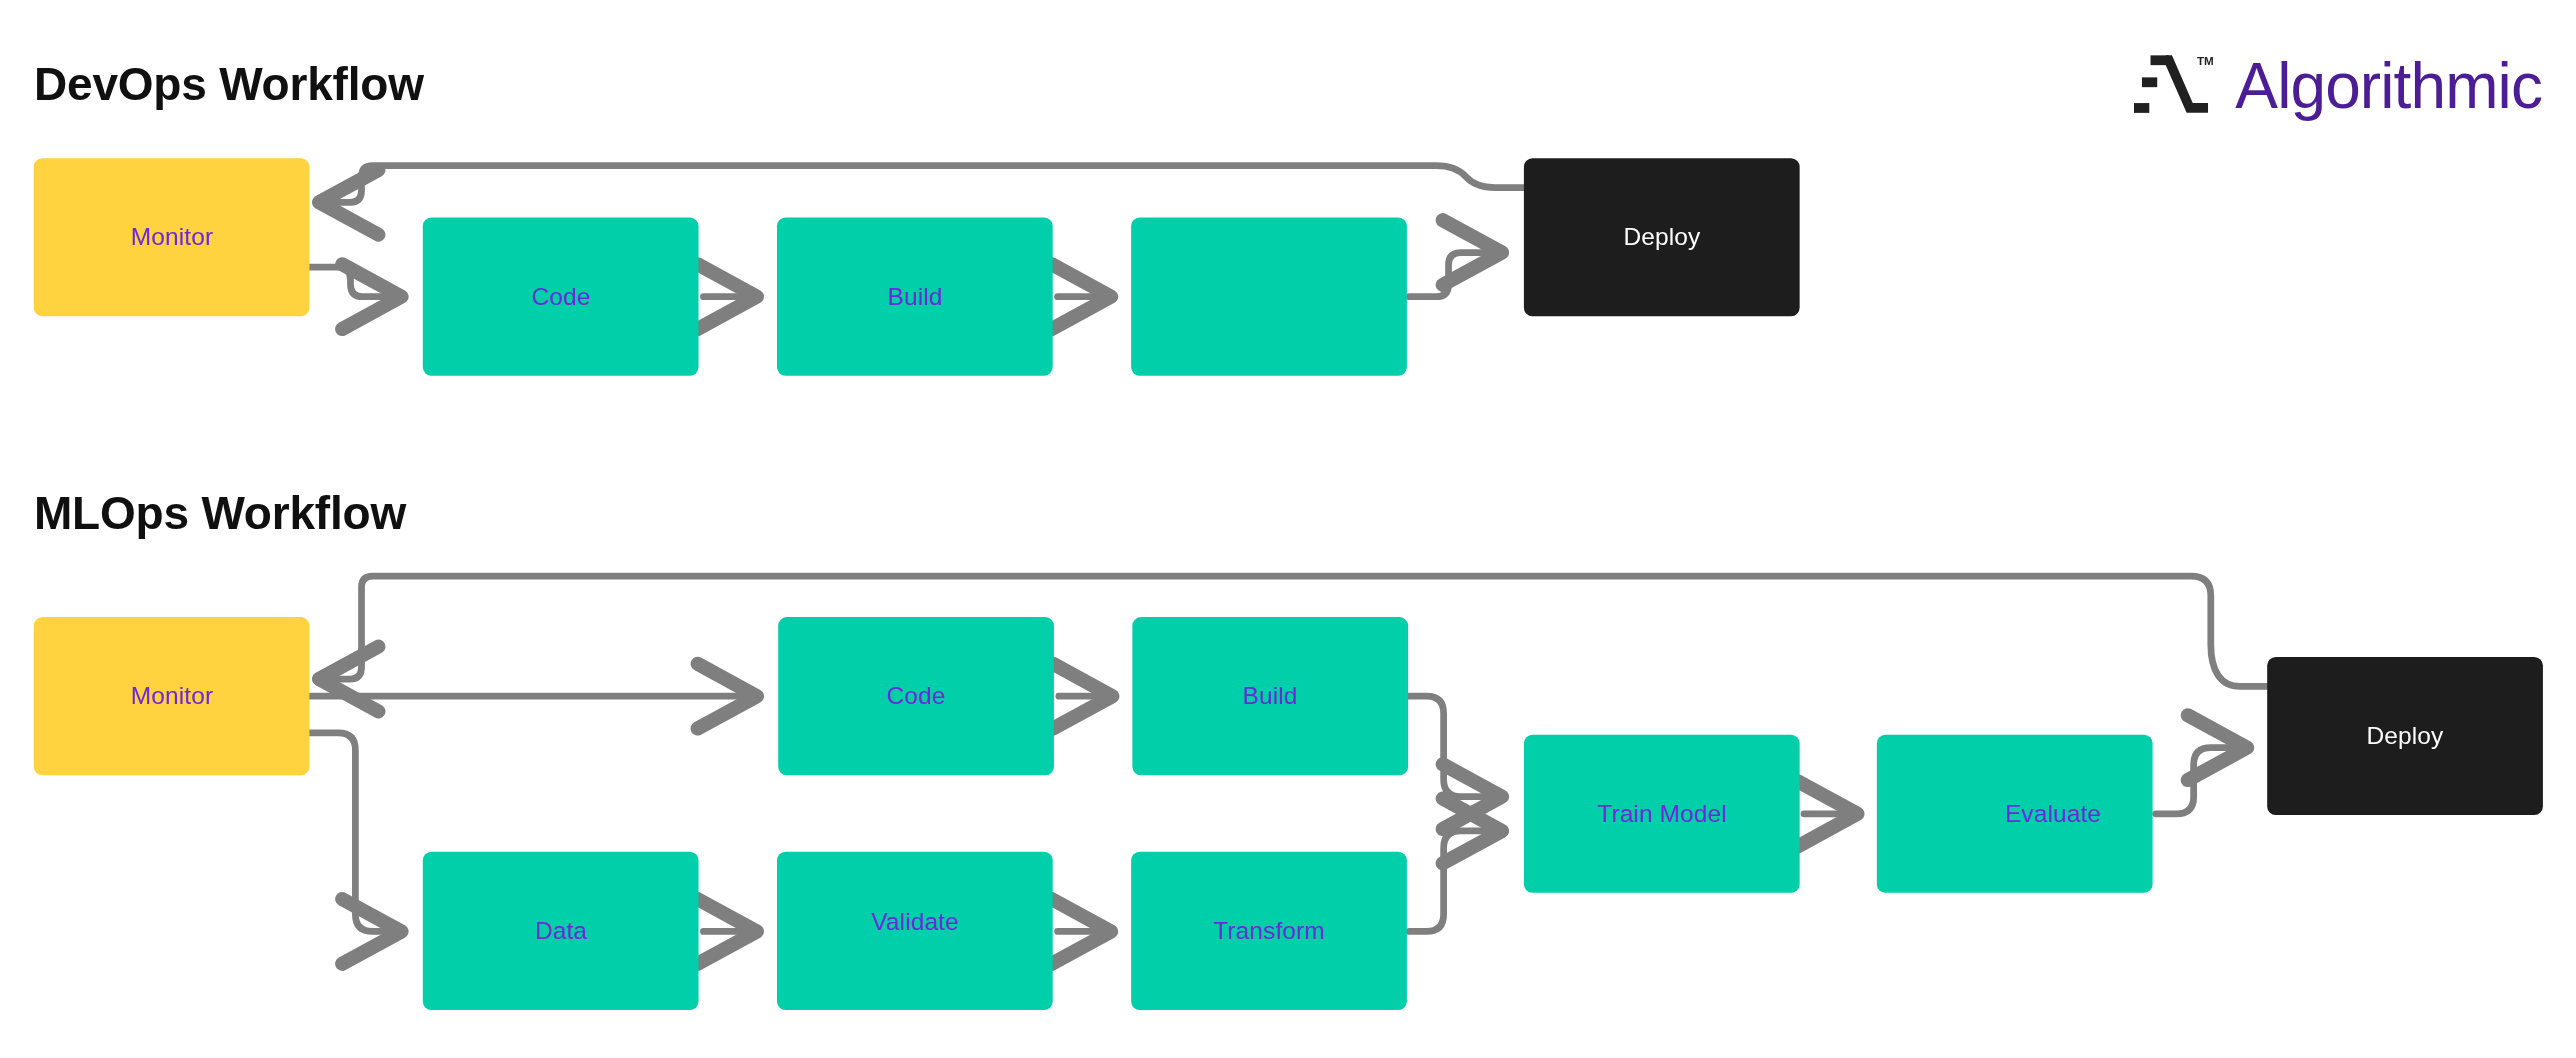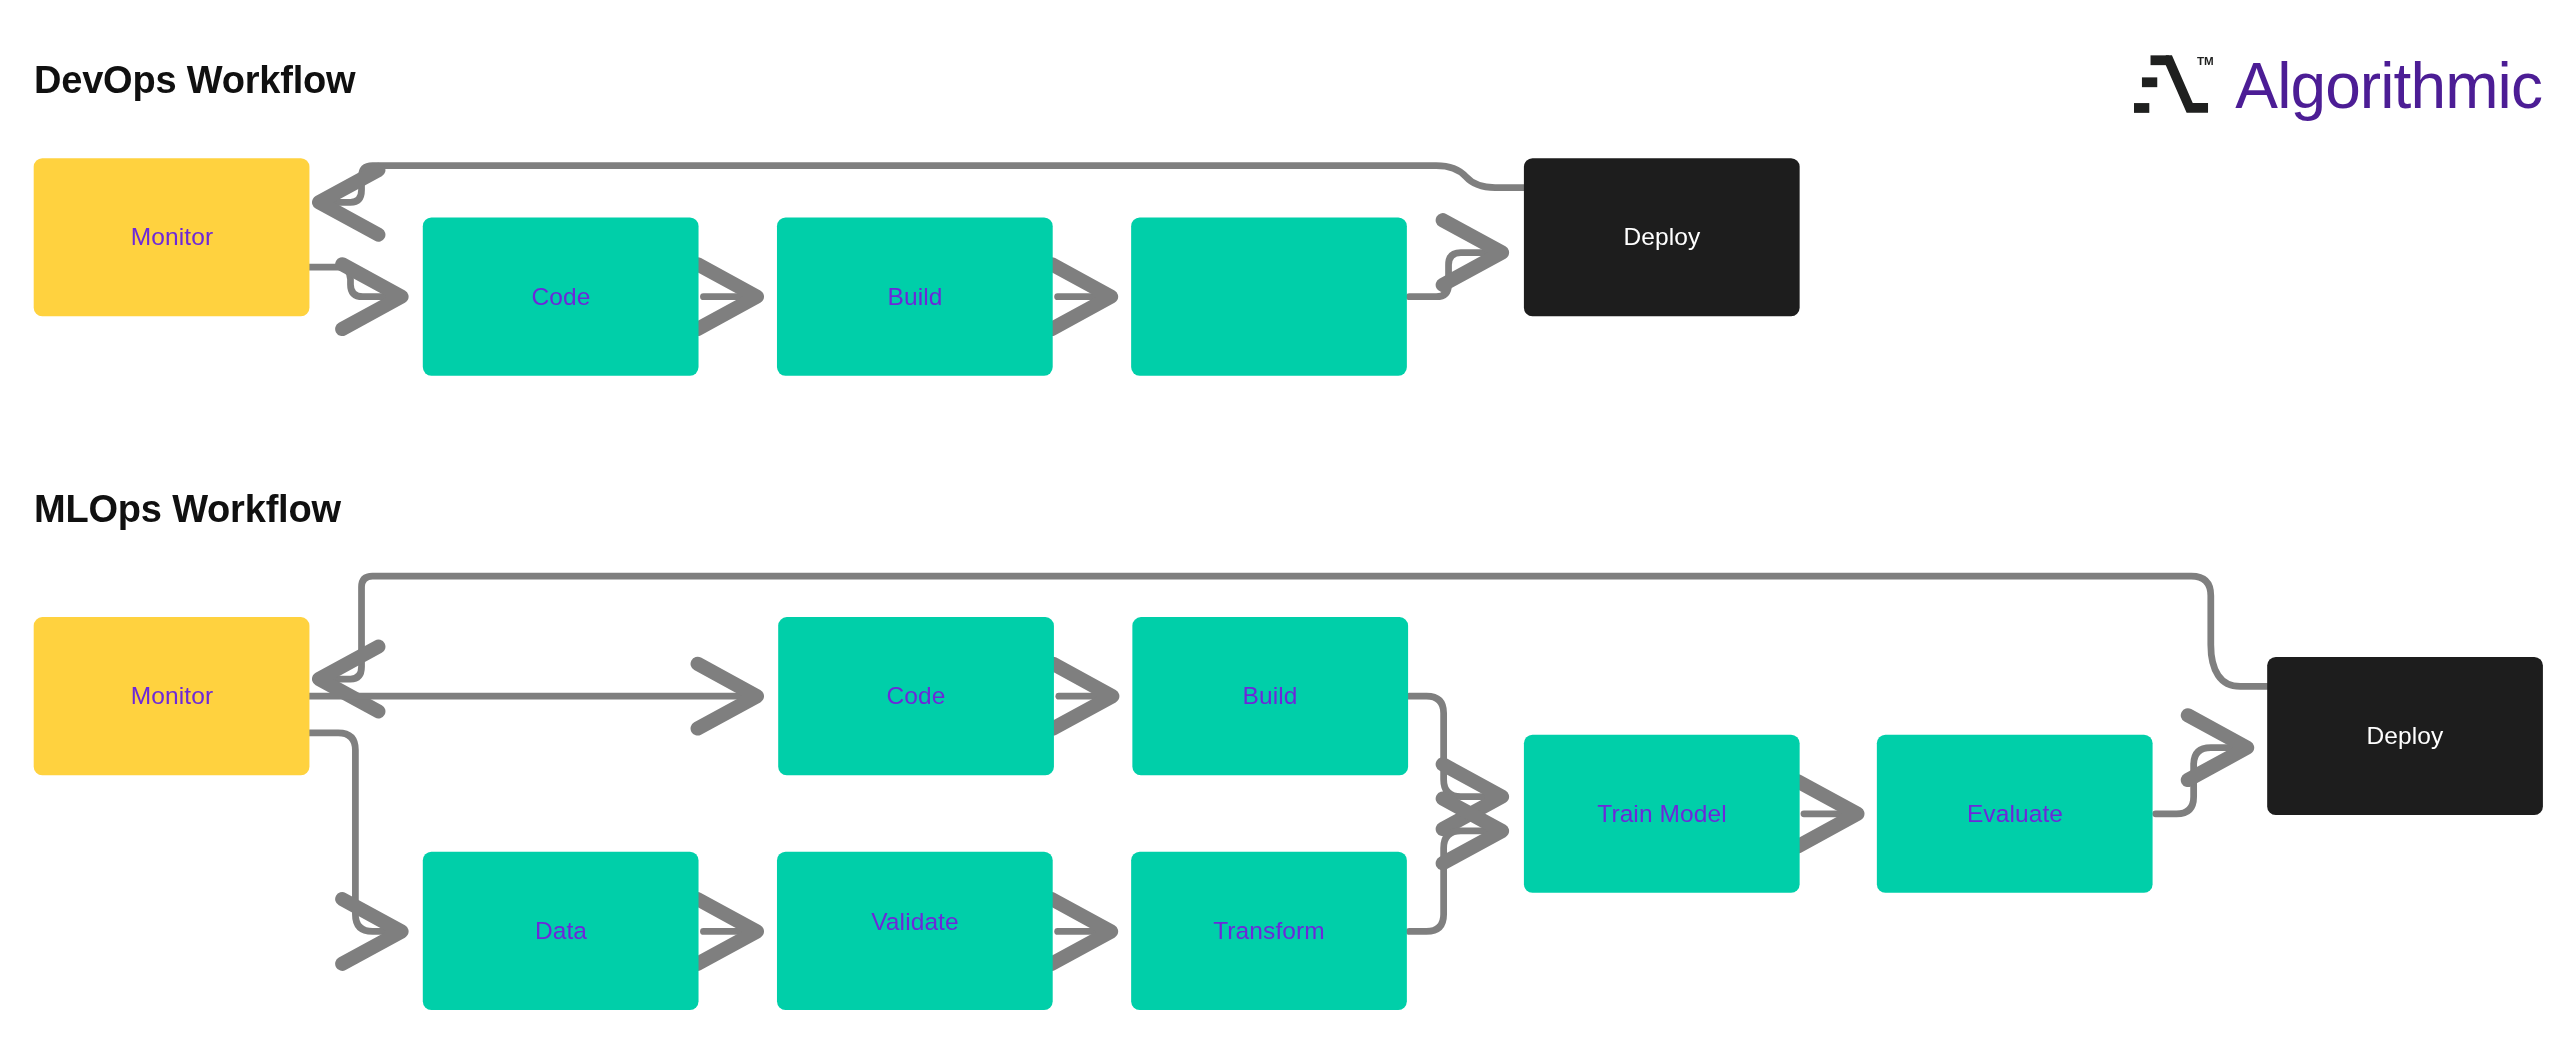--- a/index.html
+++ b/index.html
@@ -8,21 +8,21 @@
     font-family:"Liberation Sans", sans-serif;
     -webkit-font-smoothing:antialiased;
     overflow:hidden;
     position:relative;
   }
   #stage{position:absolute;left:0;top:0;width:2576px;height:1059px;}
   svg.canvas{position:absolute;left:0;top:0;width:2576px;height:1059px;display:block;}
 
   .section-title{
     position:absolute;
-    font-size:38px;
+    font-size:46px;
     font-weight:600;
     color:#101010;
     letter-spacing:-0.2px;
     white-space:nowrap;
     line-height:1;
   }
   #title-devops{left:34px;top:61px;}
   #title-mlops{left:34px;top:490px;}
 
   .brand{
@@ -150,17 +150,17 @@
   <div class="node-label lbl-light" style="left:777px;top:218px;width:276px;height:158px;">Build</div>
   <div class="node-label lbl-dark" style="left:1524px;top:158px;width:276px;height:158px;">Deploy</div>
 
   <div class="node-label lbl-light" style="left:34px;top:617px;width:276px;height:158px;">Monitor</div>
   <div class="node-label lbl-light" style="left:778px;top:617px;width:276px;height:158px;">Code</div>
   <div class="node-label lbl-light" style="left:1132px;top:617px;width:276px;height:158px;">Build</div>
   <div class="node-label lbl-light" style="left:423px;top:852px;width:276px;height:158px;">Data</div>
   <div class="node-label lbl-light" style="left:777px;top:852px;width:276px;height:140px;">Validate</div>
   <div class="node-label lbl-light" style="left:1131px;top:852px;width:276px;height:158px;">Transform</div>
   <div class="node-label lbl-light" style="left:1524px;top:735px;width:276px;height:158px;">Train Model</div>
-  <div class="node-label lbl-light" style="left:1877px;top:735px;width:276px;height:158px;">Evaluate</div>
+  <div class="node-label lbl-light" style="left:1877px;top:735px;width:276px;height:158px;padding-left:38px;">Evaluate</div>
   <div class="node-label lbl-dark" style="left:2267px;top:657px;width:276px;height:158px;">Deploy</div>
 
 </div>
 
 
 </body></html>

